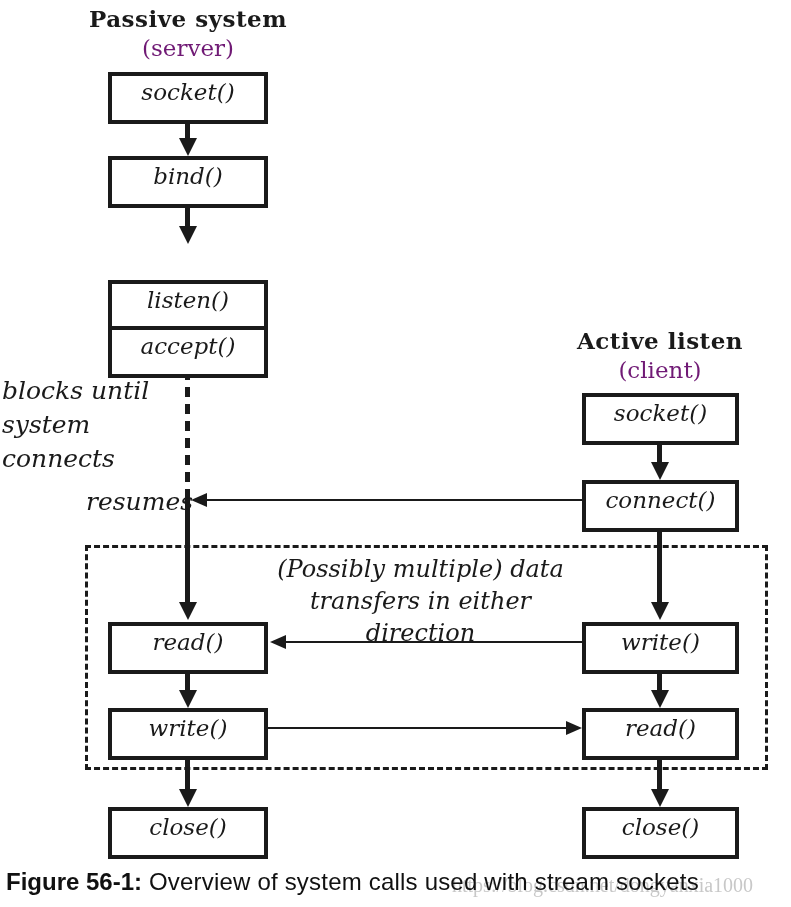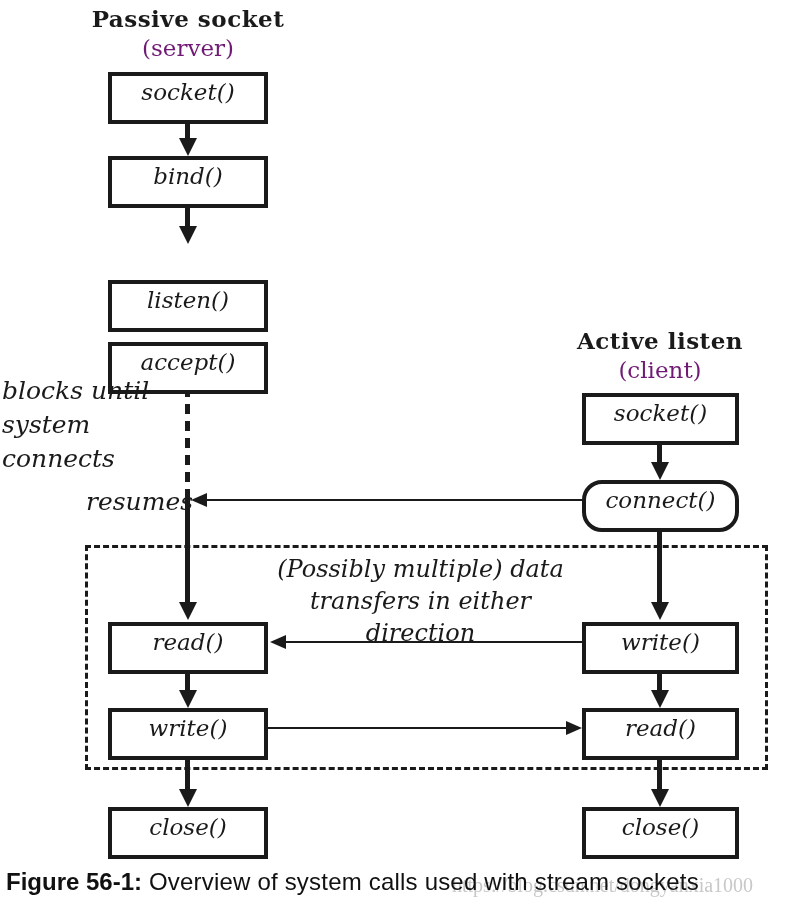--- a/index.html
+++ b/index.html
@@ -135,36 +135,36 @@
 </style>
 </head>
 <body>
 
 <div id="canvas">
 
   <div class="abs watermark" style="left:452px; top:874px;">https://blog.csdn.net/dongyanxia1000</div>
 
   <div class="abs dashed-region" style="left:85px; top:545px; width:683px; height:225px;"></div>
 
-  <div class="abs col-title" style="left:68px; top:5px;">Passive socket</div>
+  <div class="abs col-title" style="left:68px; top:5px;">Passive system</div>
   <div class="abs col-subtitle" style="left:68px; top:35px;">(server)</div>
 
   <div class="abs col-title" style="left:540px; top:327px;">Active listen</div>
   <div class="abs col-subtitle" style="left:540px; top:357px;">(client)</div>
 
   <div class="abs call-box" style="left:108px; top:72px;">socket()</div>
   <div class="abs call-box" style="left:108px; top:156px;">bind()</div>
   <div class="abs call-box" style="left:108px; top:244px;margin-top:36px;">listen()</div>
-  <div class="abs call-box" style="left:108px; top:342px;">accept()</div>
+  <div class="abs call-box" style="left:108px; top:326px;">accept()</div>
   <div class="abs call-box" style="left:108px; top:622px;">read()</div>
   <div class="abs call-box" style="left:108px; top:708px;">write()</div>
   <div class="abs call-box" style="left:108px; top:807px;">close()</div>
 
   <div class="abs call-box" style="left:582px; top:393px; width:157px;">socket()</div>
-  <div class="abs call-box" style="left:582px; top:480px; width:157px;border-radius:20px;">connect()</div>
+  <div class="abs call-box" style="left:582px; top:480px; width:157px;">connect()</div>
   <div class="abs call-box" style="left:582px; top:622px; width:157px;">write()</div>
   <div class="abs call-box" style="left:582px; top:708px; width:157px;">read()</div>
   <div class="abs call-box" style="left:582px; top:807px; width:157px;">close()</div>
 
   <div class="abs vline" style="left:185px; top:112px; height:26px;"></div>
   <div class="abs head-down" style="left:179px; top:138px;"></div>
 
   <div class="abs vline" style="left:185px; top:196px; height:30px;"></div>
   <div class="abs head-down" style="left:179px; top:226px;"></div>
 

